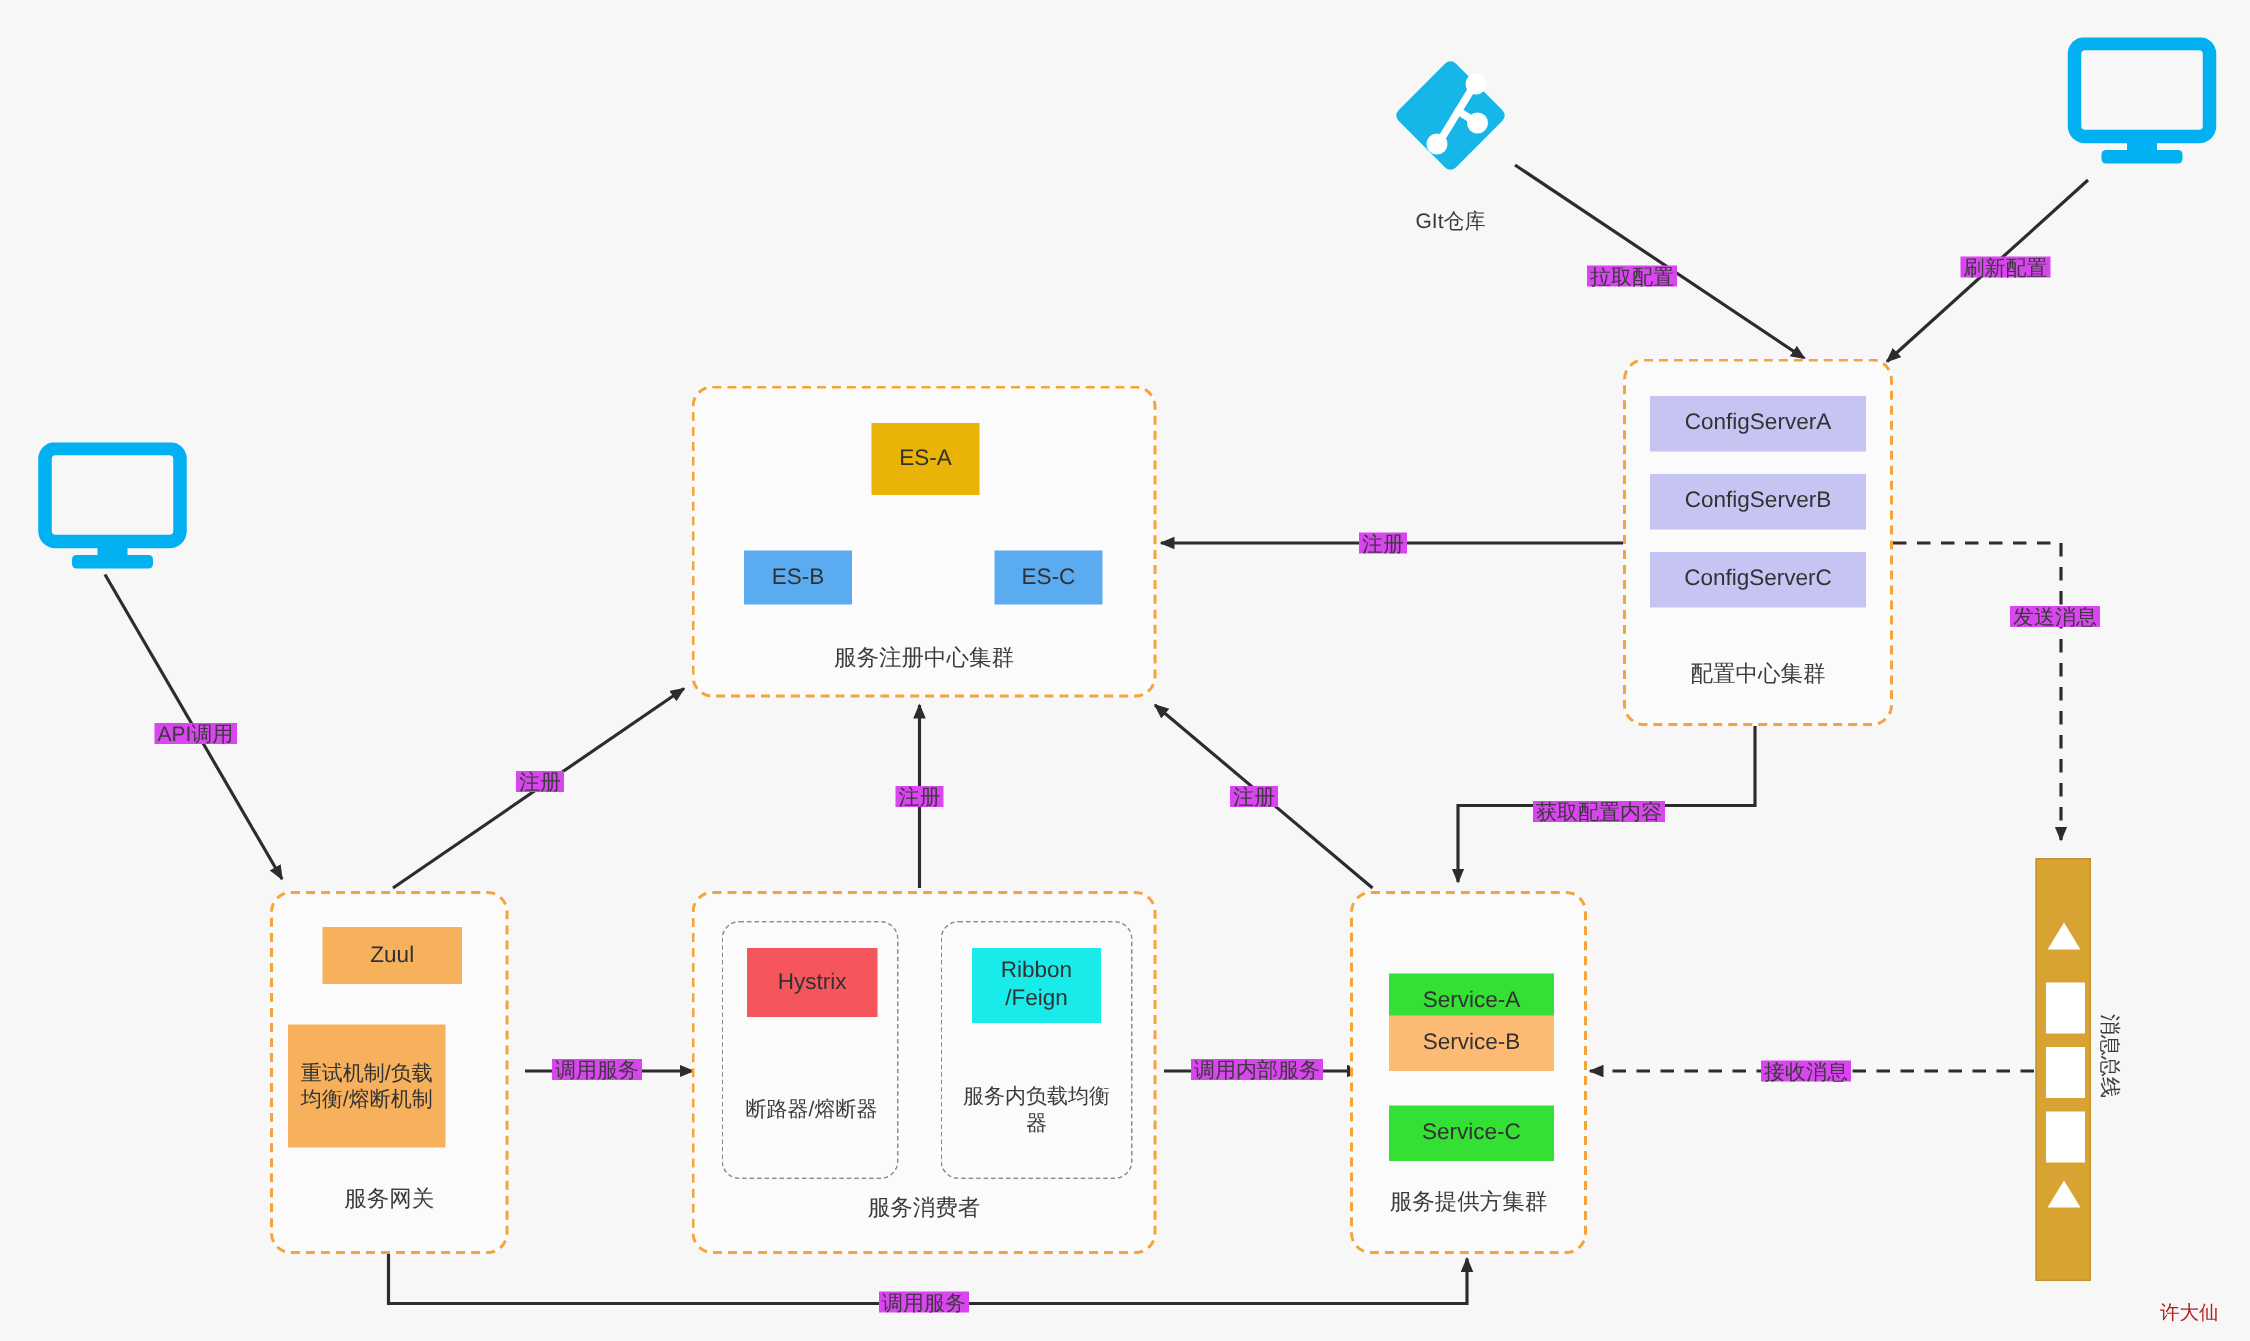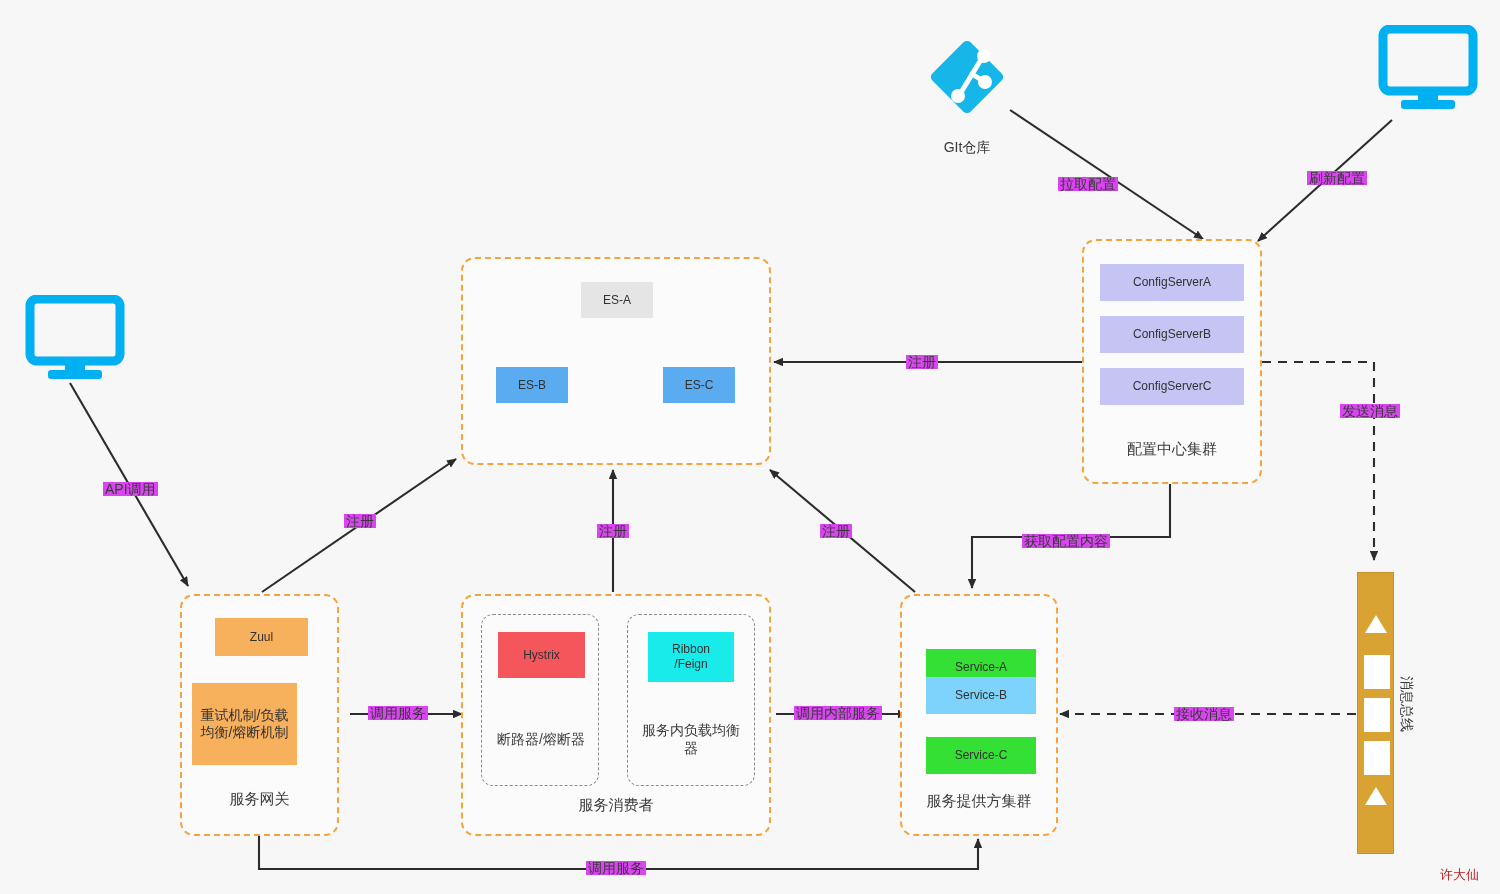--- a/index.html
+++ b/index.html
@@ -48,21 +48,21 @@
     border-radius: 12px;
     background: #fbfbfb;
   }
   .box {
     position: absolute;
     box-sizing: border-box;
     display: flex;
     align-items: center;
     justify-content: center;
     text-align: center;
-    font-size: 12px;
+    font-size: 15px;
     color: #323232;
     line-height: 1.25;
     padding: 2px;
   }
   .plainlabel {
     position: absolute;
     box-sizing: border-box;
     display: flex;
     align-items: center;
     justify-content: center;
@@ -217,23 +217,24 @@
 
   <div class="monitor" style="left:1378px; top:25px; width:100px; height:90px;">
     <svg width="100" height="90" viewBox="0 0 100 90">
       <rect x="5" y="4" width="90" height="62" rx="7" fill="none" stroke="#00b0f0" stroke-width="9"></rect>
       <rect x="40" y="64" width="20" height="14" fill="#00b0f0"></rect>
       <rect x="23" y="75" width="54" height="9" rx="3" fill="#00b0f0"></rect>
     </svg>
   </div>
 
   <div class="cluster" style="left:461px; top:257px; width:310px; height:208px;">
-    <div class="box" style="left:118px; top:23px; width:72px; height:36px; background:#e5e5e5;">ES-A</div>
+    <div class="box" style="left:118px; top:23px; width:72px; height:48px; background:#eab308;">ES-A</div>
     <div class="box" style="left:33px; top:108px; width:72px; height:36px; background:#5aabf0;">ES-B</div>
     <div class="box" style="left:200px; top:108px; width:72px; height:36px; background:#5aabf0;">ES-C</div>
+    <div class="cluster-title" style="top:170px;">服务注册中心集群</div>
   </div>
 
   <div class="cluster" style="left:1082px; top:239px; width:180px; height:245px;">
     <div class="box" style="left:16px; top:23px; width:144px; height:37px; background:#c5c4f2;">ConfigServerA</div>
     <div class="box" style="left:16px; top:75px; width:144px; height:37px; background:#c5c4f2;">ConfigServerB</div>
     <div class="box" style="left:16px; top:127px; width:144px; height:37px; background:#c5c4f2;">ConfigServerC</div>
     <div class="cluster-title" style="top:199px;">配置中心集群</div>
   </div>
 
   <div class="cluster" style="left:180px; top:594px; width:159px; height:242px;">
@@ -255,21 +256,21 @@
         <span>/Feign</span>
       </div>
       <div class="plainlabel" style="left:12px; top:96px; width:102px; height:56px;">服务内负载均衡器</div>
     </div>
 
     <div class="cluster-title" style="top:200px;">服务消费者</div>
   </div>
 
   <div class="cluster" style="left:900px; top:594px; width:158px; height:242px;">
     <div class="box" style="left:24px; top:21px; width:110px; height:37px; background:#33e033;margin-top:32px;">Service-A</div>
-    <div class="box" style="left:24px; top:81px; width:110px; height:37px; background:#7dd3fc;">Service-B</div>
+    <div class="box" style="left:24px; top:81px; width:110px; height:37px; background:#fdba74;">Service-B</div>
     <div class="box" style="left:24px; top:141px; width:110px; height:37px; background:#33e033;">Service-C</div>
     <div class="cluster-title" style="top:196px;">服务提供方集群</div>
   </div>
 
   <div class="bus" style="left:1357px; top:572px; width:37px; height:282px;">
     <div class="bus-tri up" style="left:7px; top:42px;"></div>
     <div class="bus-sq" style="left:6px; top:82px; width:26px; height:34px;"></div>
     <div class="bus-sq" style="left:6px; top:125px; width:26px; height:34px;"></div>
     <div class="bus-sq" style="left:6px; top:168px; width:26px; height:34px;"></div>
     <div class="bus-tri up" style="left:7px; top:214px;"></div>

